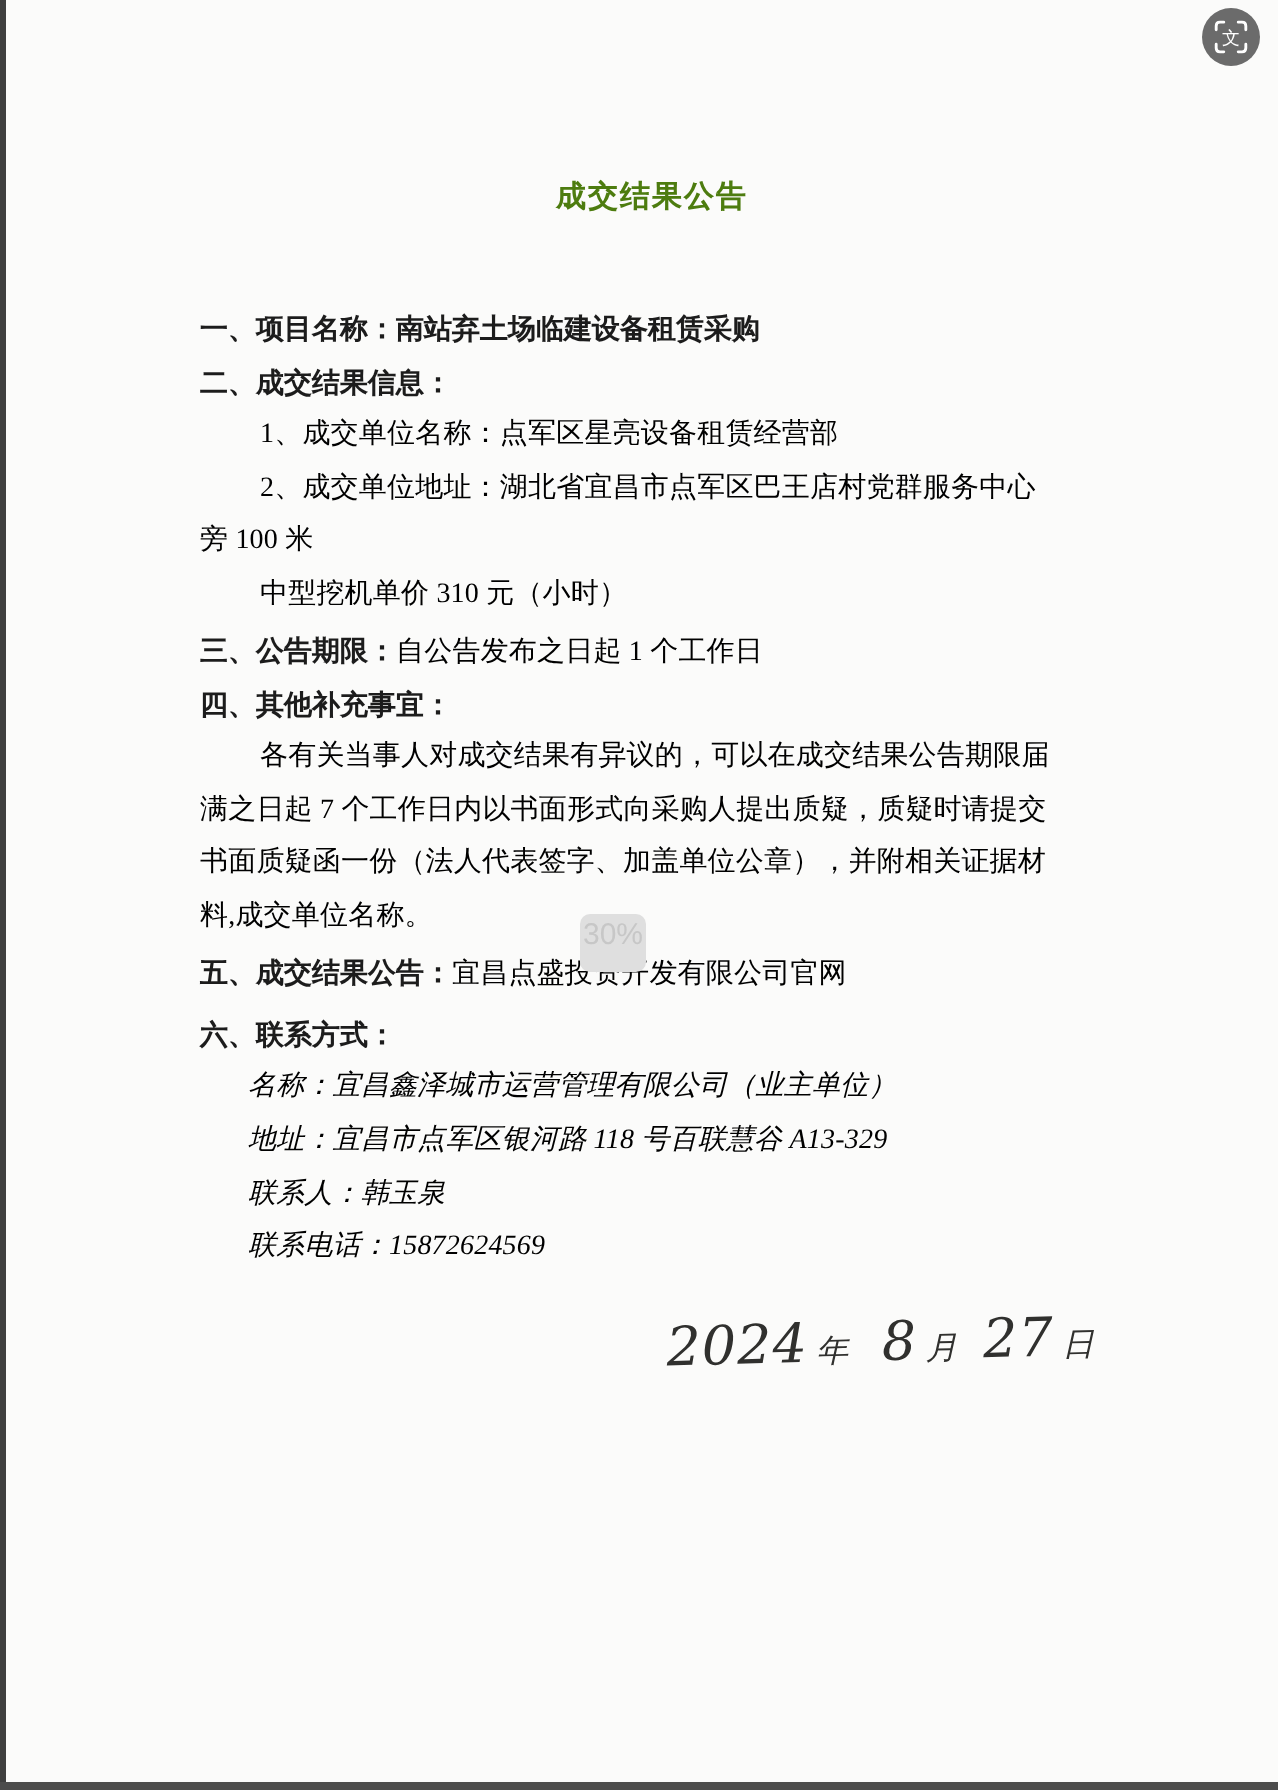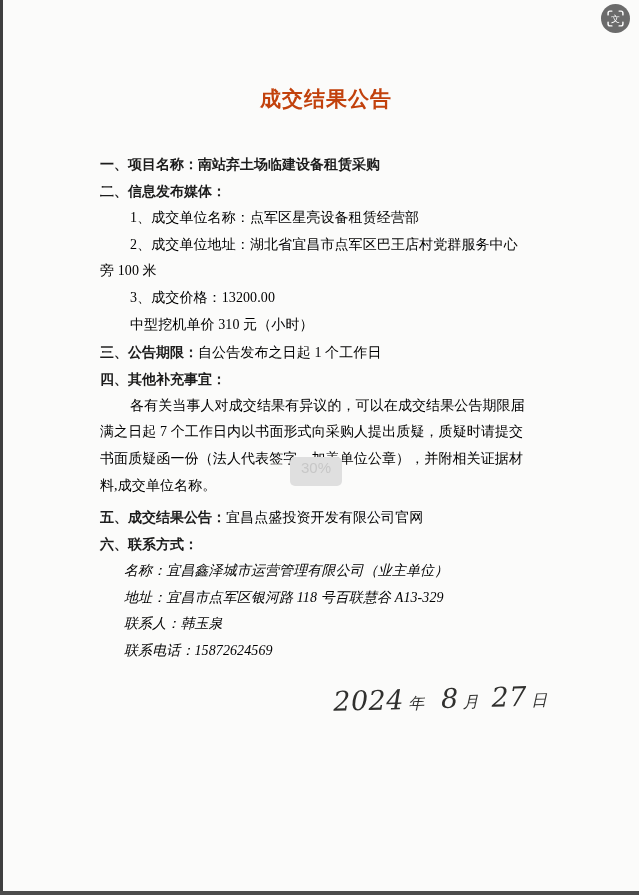--- a/index.html
+++ b/index.html
@@ -14,22 +14,22 @@
   }
   .edge-bottom {
     position:absolute; left:0; bottom:0; width:639px; height:4px;
     background:#4c4c4c;
   }
   .content {
     position:absolute; left:100px; top:0; width:452px; color:#262626;
   }
   .doc-title {
     margin:86px 0 39px 0; text-align:center;
-    font-size:21px; font-weight:bold; line-height:26px;
-    letter-spacing:1px; color:#c2410c;
+    font-size:15px; font-weight:bold; line-height:26px;
+    letter-spacing:1px; color:#4d7c0f;
   }
   .doc-line {
     height:26.85px; line-height:26.85px; font-size:14px;
     white-space:nowrap; letter-spacing:0.1px;
   }
   .doc-line.indent-1 { padding-left:30px; }
   .doc-line.indent-2 { padding-left:24px;font-style:italic; }
   
   .doc-lines .doc-line:nth-child(14) { margin-top:4px; }
   .seg { color:#000000; }
@@ -44,21 +44,21 @@
     white-space:nowrap;
   }
   .date-line .hw {
     font-size:27px; font-family:"DejaVu Serif",serif;
     letter-spacing:0.5px;
   }
   .date-line .unit { font-size:16px; margin:0 1px 0 4px; }
   .date-line .hw.month { margin-left:16px; }
   .date-line .hw.day { margin-left:12px; }
   .zoom-toast {
-    position:absolute; left:290px; top:457px; width:52px; height:29px;
+    position:absolute; left:290px; top:457px; width:33px; height:29px;
     background:#dfdfdf; border-radius:5px;
     color:#c7c7c7; font-size:15px;
     font-family:"Liberation Sans","DejaVu Sans",sans-serif;
     display:flex; align-items:flex-start; justify-content:center;
     line-height:22px;
   }
   .ocr-button {
     position:absolute; left:601px; top:4px; width:29px; height:29px;
     border-radius:50%; background:#6b6b6b;
     display:flex; align-items:center; justify-content:center;
@@ -70,25 +70,24 @@
 
 <div class="screen">
 
   <div class="edge-left"></div>
   <div class="edge-bottom"></div>
 
   <div class="content">
     <div class="doc-title">成交结果公告</div>
     <div class="doc-lines">
         <div class="doc-line indent-0"><span class="seg bold">一、项目名称：南站弃土场临建设备租赁采购</span></div>
-        <div class="doc-line indent-0"><span class="seg bold">二、信息发布媒体：</span></div>
+        <div class="doc-line indent-0"><span class="seg bold">二、成交结果信息：</span></div>
         <div class="doc-line indent-1"><span class="seg">1、成交单位名称：点军区星亮设备租赁经营部</span></div>
         <div class="doc-line indent-1"><span class="seg">2、成交单位地址：湖北省宜昌市点军区巴王店村党群服务中心</span></div>
         <div class="doc-line indent-0"><span class="seg">旁 100 米</span></div>
-        <div class="doc-line indent-1"><span class="seg">3、成交价格：13200.00</span></div>
         <div class="doc-line indent-1"><span class="seg">中型挖机单价 310 元（小时）</span></div>
         <div class="doc-line indent-0"><span class="seg bold">三、公告期限：</span><span class="seg">自公告发布之日起 1 个工作日</span></div>
         <div class="doc-line indent-0"><span class="seg bold">四、其他补充事宜：</span></div>
         <div class="doc-line indent-1"><span class="seg">各有关当事人对成交结果有异议的，可以在成交结果公告期限届</span></div>
         <div class="doc-line indent-0"><span class="seg">满之日起 7 个工作日内以书面形式向采购人提出质疑，质疑时请提交</span></div>
         <div class="doc-line indent-0"><span class="seg">书面质疑函一份（法人代表签字、加盖单位公章），并附相关证据材</span></div>
         <div class="doc-line indent-0"><span class="seg">料,成交单位名称。</span></div>
         <div class="doc-line indent-0"><span class="seg bold">五、成交结果公告：</span><span class="seg">宜昌点盛投资开发有限公司官网</span></div>
         <div class="doc-line indent-0"><span class="seg bold">六、联系方式：</span></div>
         <div class="doc-line indent-2"><span class="seg">名称：宜昌鑫泽城市运营管理有限公司（业主单位）</span></div>

